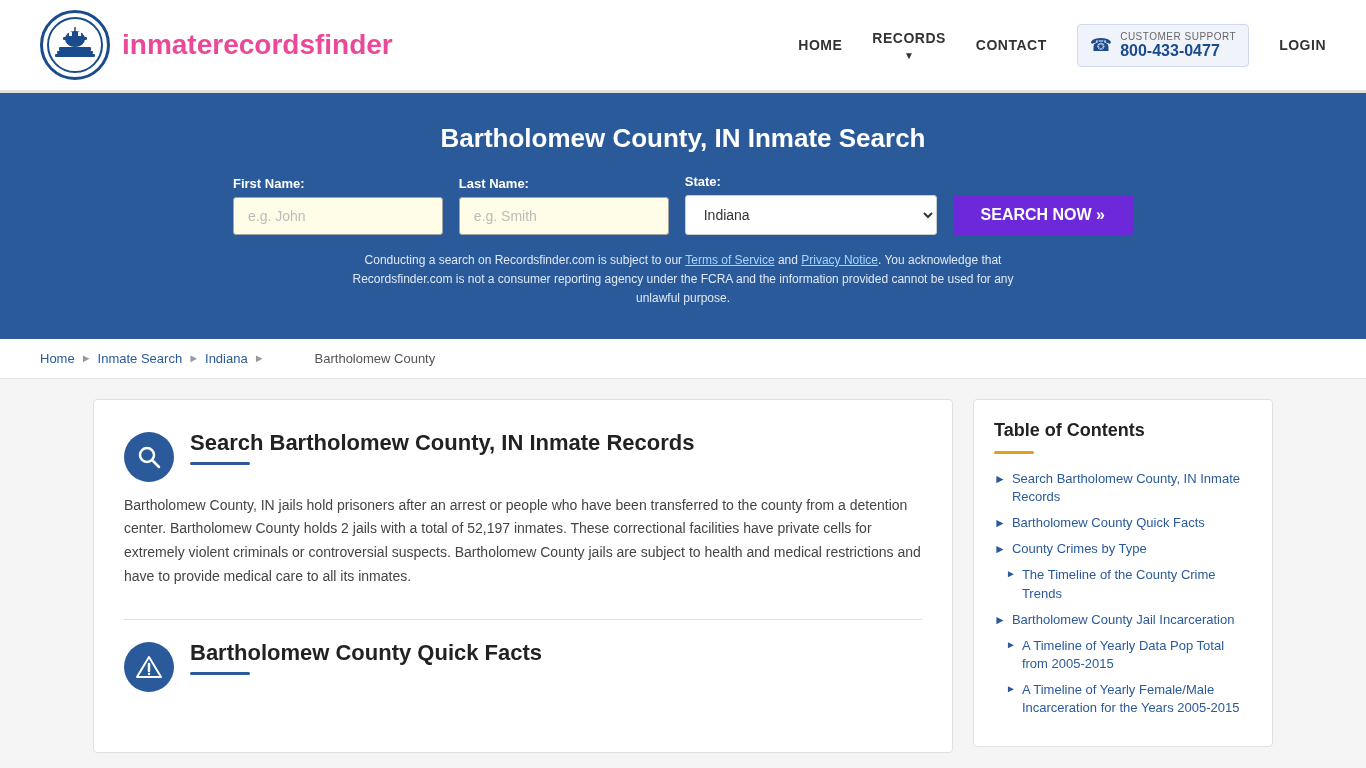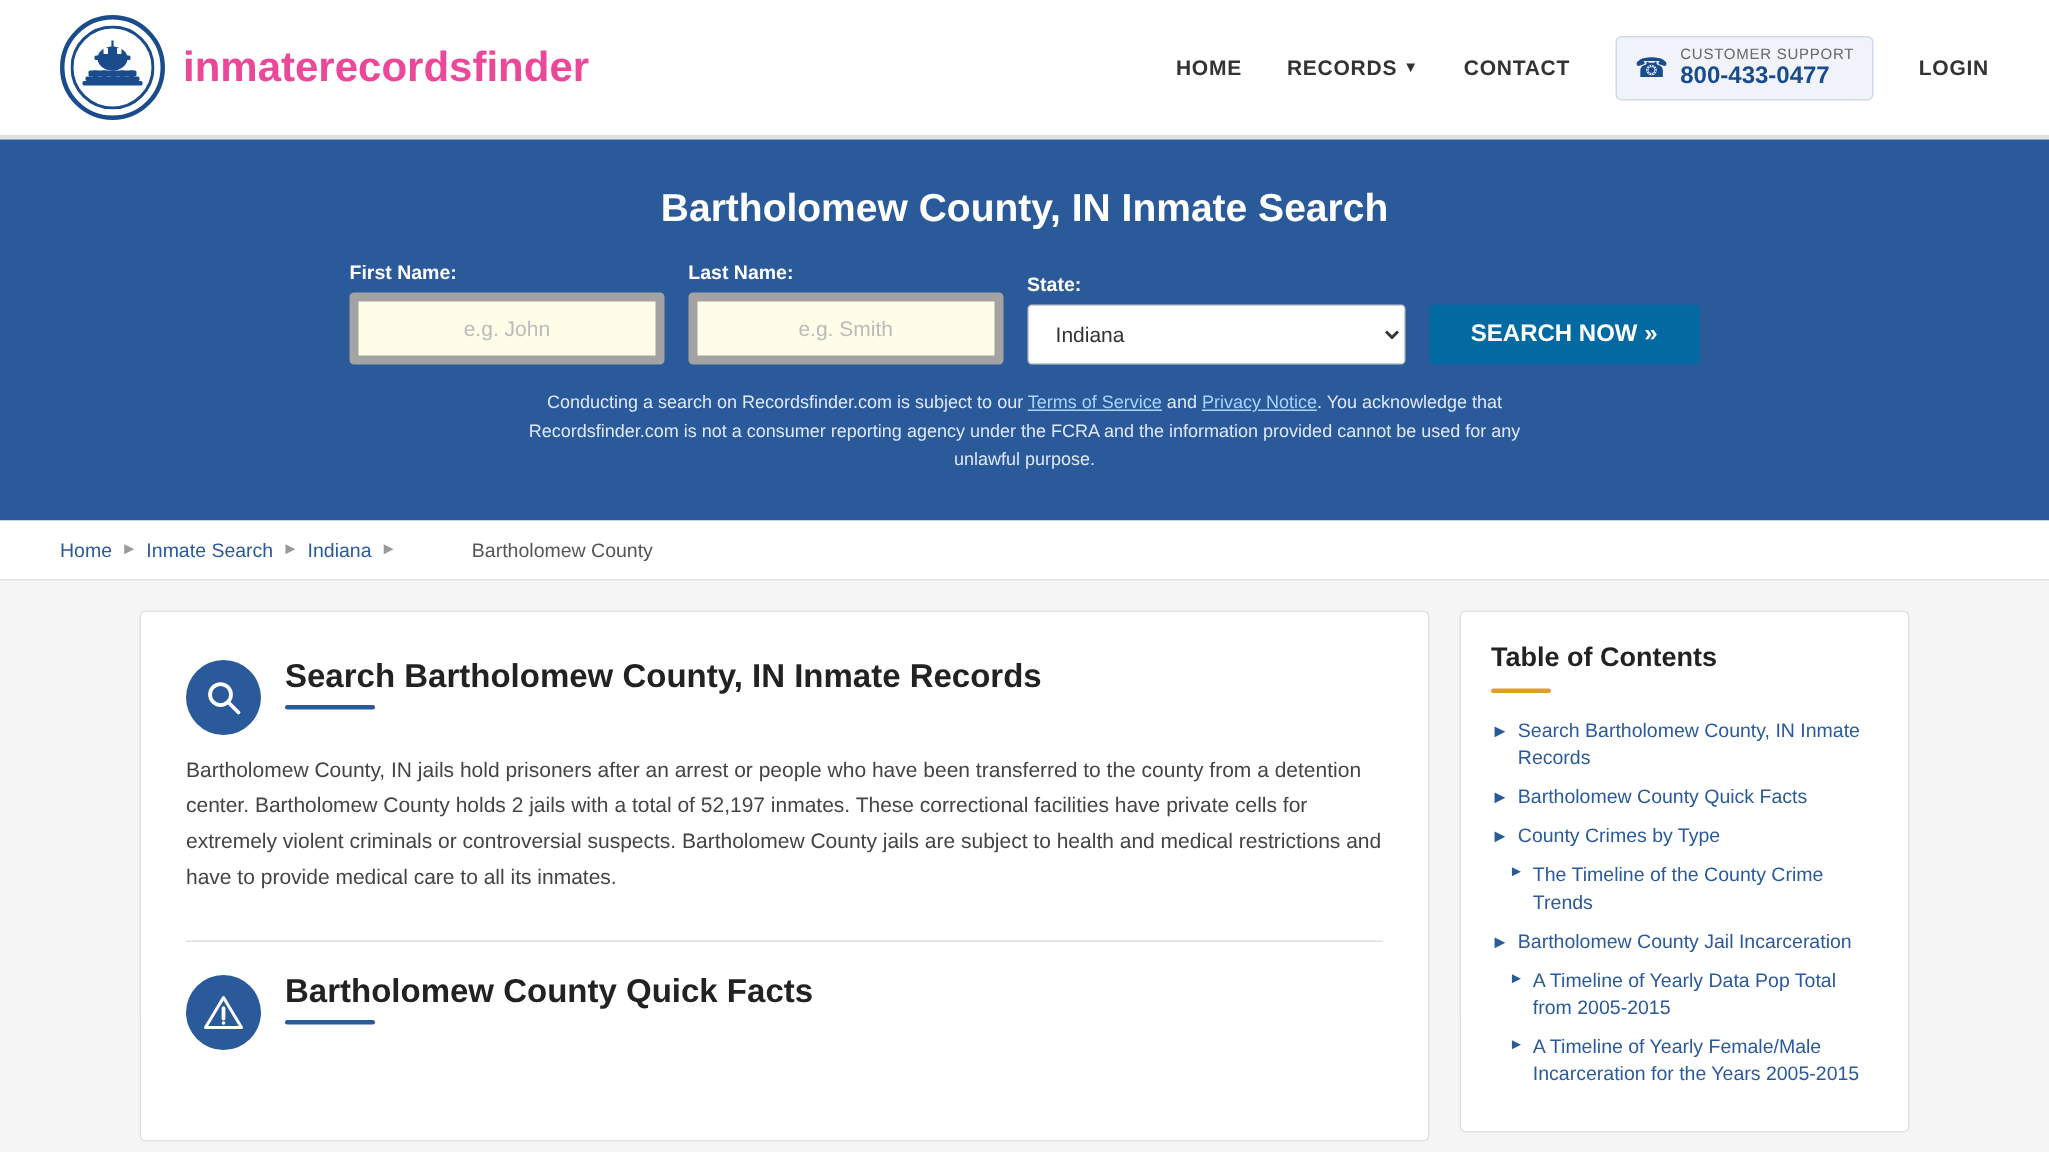--- a/index.html
+++ b/index.html
@@ -8,38 +8,38 @@
     
     .header { background: #fff; border-bottom: 3px solid #e0e0e0; padding: 10px 40px; display: flex; align-items: center; justify-content: space-between; }
     .logo-area { display: flex; align-items: center; gap: 12px; }
     .logo-circle { width: 70px; height: 70px; border-radius: 50%; border: 3px solid #1a4b8c; background: #fff; display: flex; align-items: center; justify-content: center; overflow: hidden; }
     .logo-circle svg { width: 56px; height: 56px; }
     .logo-text { font-size: 28px; color: #1a4b8c; font-weight: 400; }
     .logo-text span { color: #ec4899; font-weight: 700; }
     .logo-finder { color: #333; font-weight: 700; }
     .nav { display: flex; align-items: center; gap: 30px; }
     .nav-item { font-size: 14px; font-weight: 700; color: #333; text-transform: uppercase; text-decoration: none; letter-spacing: 0.5px; cursor: pointer; }
-    .nav-records { display: flex; align-items: center; gap: 4px; }
+    .nav-records { display: flex; align-items: center; gap: 4px; flex-direction: column; }
     .nav-chevron { font-size: 10px; }
     .customer-support { display: flex; align-items: center; gap: 8px; background: #f0f4fa; border: 1px solid #d0daea; border-radius: 4px; padding: 6px 12px; }
     .support-icon { color: #1a4b8c; font-size: 18px; }
     .support-text { font-size: 10px; color: #666; text-transform: uppercase; letter-spacing: 0.5px; }
     .support-number { font-size: 16px; font-weight: 700; color: #1a4b8c; }
     .login-btn { font-size: 14px; font-weight: 700; color: #333; text-transform: uppercase; cursor: pointer; }
 
     
     .hero { background: #2a5a9a; padding: 30px 40px; text-align: center; }
     .hero-title { color: #fff; font-size: 26px; font-weight: 700; margin-bottom: 20px; }
     .search-form { display: flex; align-items: flex-end; gap: 16px; max-width: 900px; margin: 0 auto 16px; }
     .form-group { display: flex; flex-direction: column; gap: 6px; flex: 1; }
     .form-group label { color: #fff; font-size: 13px; font-weight: 600; text-align: left; }
-    .form-input { width: 100%; padding: 10px 14px; font-size: 14px; border: 6px solid #a3a3a3; border-radius: 3px; background: #fffde7; color: #999; text-align: center; }
+    .form-input { width: 100%; padding: 10px 14px; font-size: 14px; border: 1px solid #a3a3a3; border-radius: 3px; background: #fffde7; color: #999; }
     .form-input::placeholder { color: #bbb; }
     .form-select { width: 100%; padding: 10px 14px; font-size: 14px; border: 1px solid #ccc; border-radius: 3px; background: #fff; color: #333; flex: 1.2; }
-    .search-btn { background: #0369a1; color: #fff; font-size: 16px; font-weight: 700; border: none; border-radius: 3px; padding: 11px 28px; cursor: pointer; white-space: nowrap; text-transform: uppercase; }
+    .search-btn { background: #6d28d9; color: #fff; font-size: 16px; font-weight: 700; border: none; border-radius: 3px; padding: 11px 28px; cursor: pointer; white-space: nowrap; text-transform: uppercase; }
     .hero-disclaimer { color: #e0e8f5; font-size: 12px; max-width: 700px; margin: 0 auto; line-height: 1.6; }
     .hero-disclaimer a { color: #a8d4ff; text-decoration: underline; text-align: center; }
 
     
     .breadcrumb { background: #fff; border-bottom: 1px solid #e0e0e0; padding: 12px 40px; display: flex; align-items: center; gap: 6px; font-size: 13px; }
     .breadcrumb a { color: #2a5a9a; text-decoration: none; }
     .breadcrumb-sep { color: #999; font-size: 11px; }
     .breadcrumb-current { color: #555; padding-left: 44px; }
 
     

